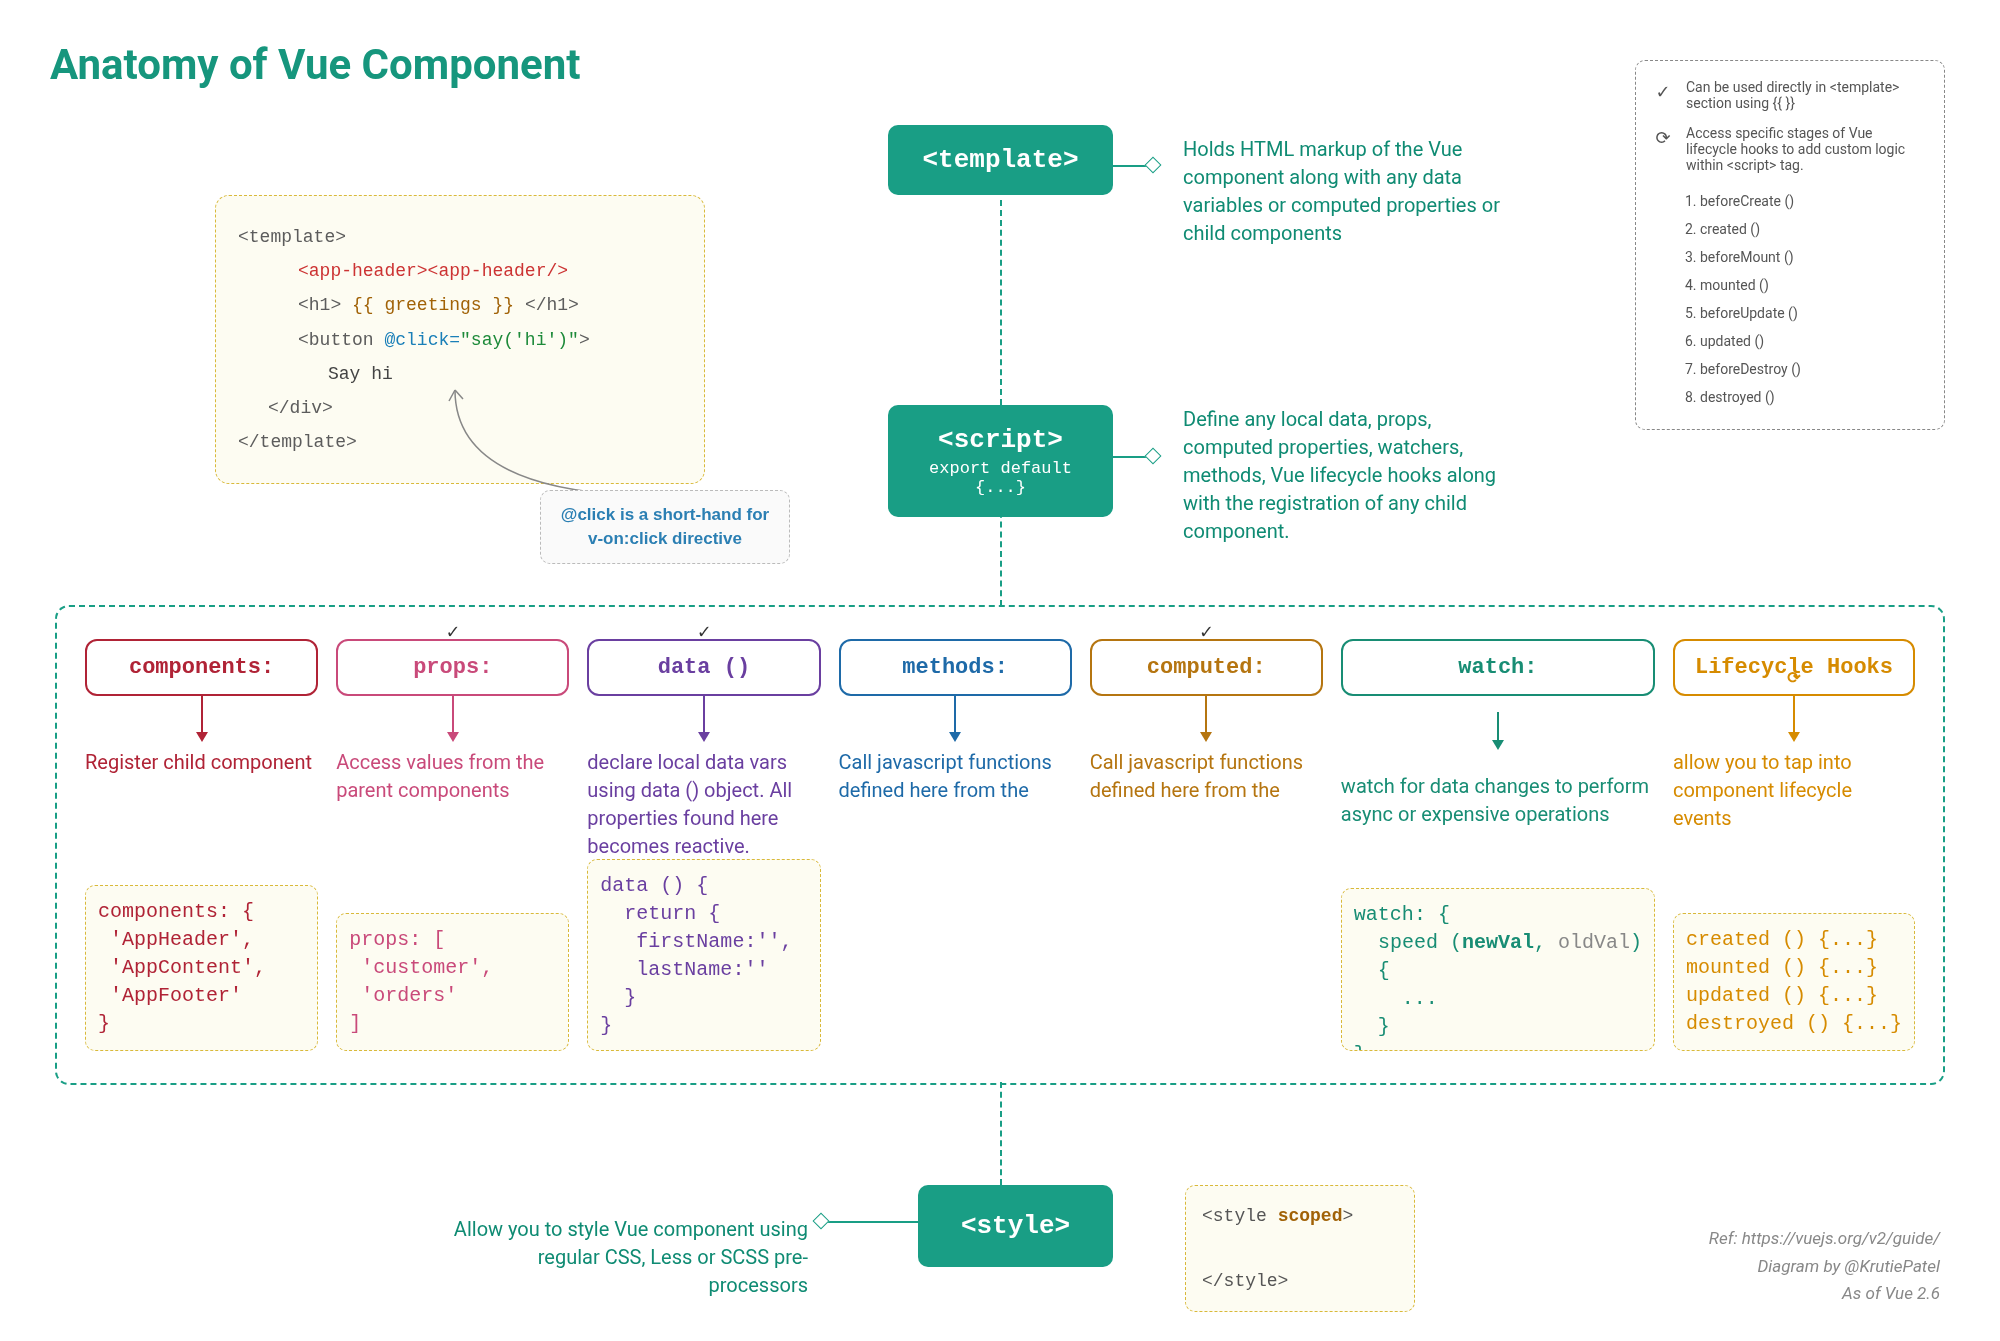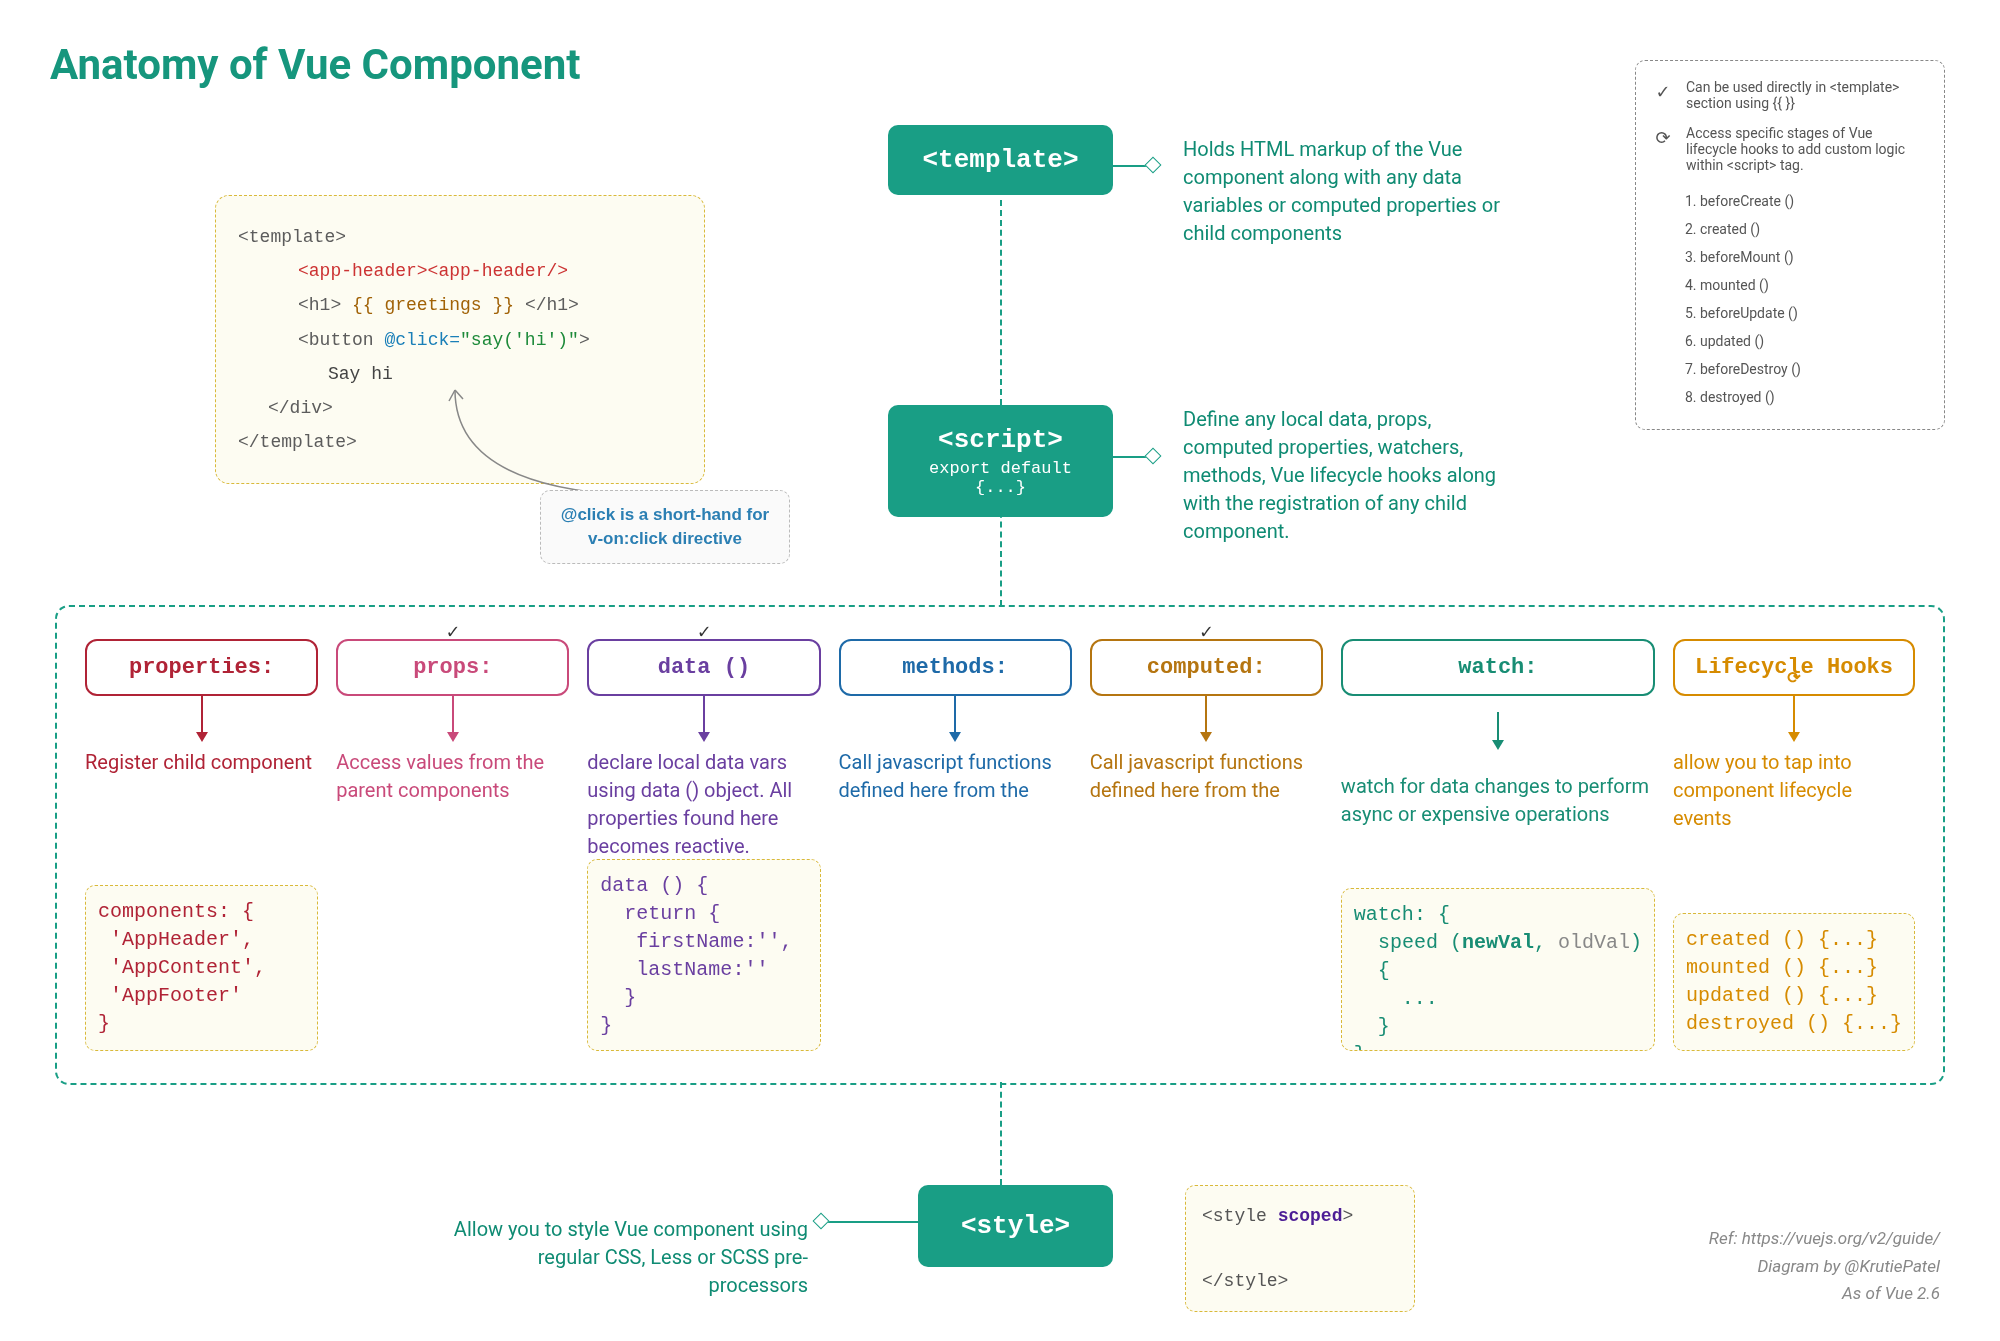--- a/index.html
+++ b/index.html
@@ -209,21 +209,21 @@
     top: 1185px; left: 1185px;
     width: 230px;
     border: 1.5px dashed #d9b93a;
     border-radius: 10px;
     background: #fdfcf2;
     padding: 14px 16px;
     font-size: 18px;
     line-height:1.8;
     color:#555;
   }
-  .stylecode b{color:#4c1d95;}
+  .stylecode b{color:#a16207;}
 
   
   .credits {
     position:absolute;
     bottom: 34px; right: 60px;
     text-align: right;
     color:#888;
     font-size:17px;
     font-style: italic;
     line-height:1.6;
@@ -298,33 +298,37 @@
 <div class="desc d-template">Holds HTML markup of the Vue component  along with any data variables or computed properties or child components</div>
 <div class="desc d-script">Define any local data, props, computed properties, watchers, methods, Vue lifecycle hooks along with the registration of any child component.</div>
 <div class="desc d-style">Allow you to style Vue component using regular CSS, Less or SCSS pre-processors</div>
 
 <div class="vline vl1"></div>
 <div class="vline vl2"></div>
 <div class="vline vl3"></div>
 
 <div class="script-container" id="cols">
     <div class="col c-components">
-      <div class="option-box mono c-components">properties:</div>
+      <div class="option-box mono c-components">components:</div>
       <div class="arrow-down c-components"></div>
       <div class="coltext c-components">Register child component</div>
       <div class="snippet mono"><span class="p-comp">components</span>: {
  '<span class="p-comp">AppHeader</span>',
  '<span class="p-comp">AppContent</span>',
  '<span class="p-comp">AppFooter</span>'
 }</div>
     </div>
     <div class="col c-props">
       <div class="option-box mono c-props"><span class="chk">✓</span>props:</div>
       <div class="arrow-down c-props"></div>
       <div class="coltext c-props">Access values from the parent components</div>
+      <div class="snippet mono"><span class="p-props">props</span>: [
+ '<span class="p-props">customer</span>',
+ '<span class="p-props">orders</span>'
+]</div>
     </div>
     <div class="col c-data">
       <div class="option-box mono c-data"><span class="chk">✓</span>data ()</div>
       <div class="arrow-down c-data"></div>
       <div class="coltext c-data">declare local data vars using data () object. All properties found here becomes reactive.</div>
       <div class="snippet mono"><span class="p-data">data</span> () {
   return {
    <span class="p-data">firstName</span>:'',
    <span class="p-data">lastName</span>:''
   }

